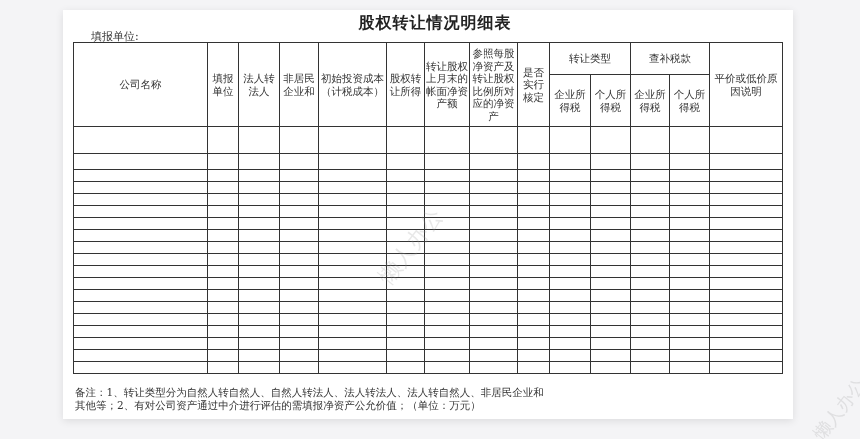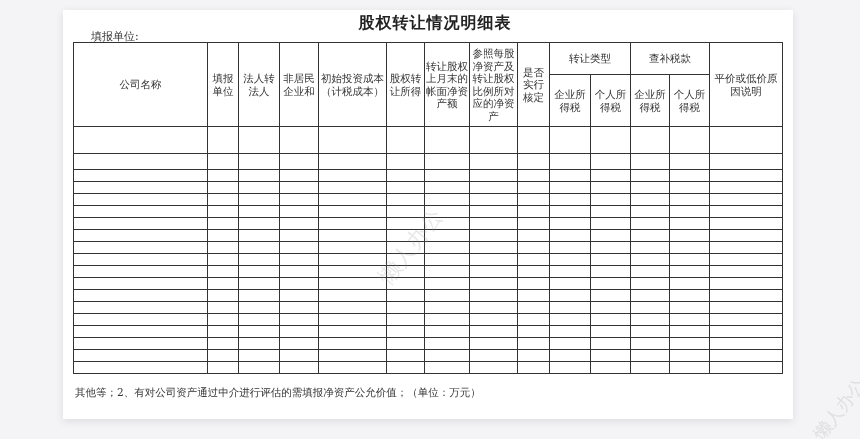--- a/index.html
+++ b/index.html
@@ -396,18 +396,19 @@
           <td></td>
           <td></td>
           <td></td>
           <td></td>
           <td></td>
         </tr>
       </tbody>
   </table>
 
   <div class="notes">
+    <div>备注：1、转让类型分为自然人转自然人、自然人转法人、法人转法人、法人转自然人、非居民企业和</div>
     <div>其他等；2、有对公司资产通过中介进行评估的需填报净资产公允价值；（单位：万元）</div>
   </div>
 </div>
 
 <div class="wm" style="left:372px; top:272px;">懒人办公</div>
 <div class="wm" style="left:808px; top:430px; font-size:18px;">懒人办公</div>
 
 </body></html>

